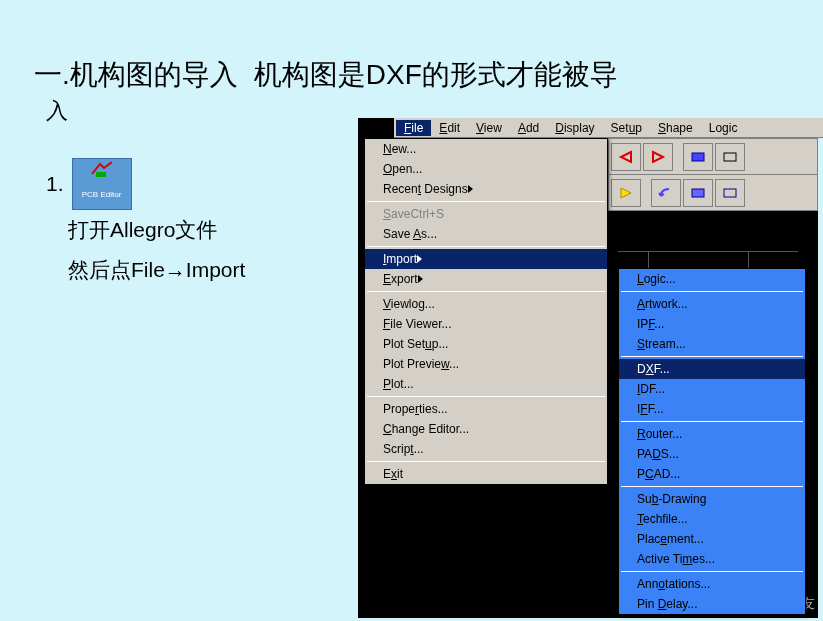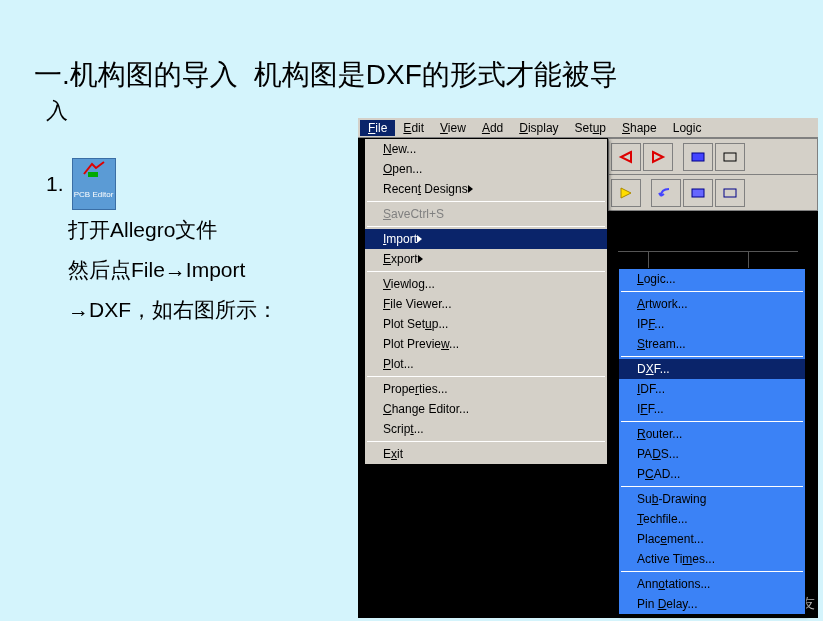--- a/index.html
+++ b/index.html
@@ -38,21 +38,21 @@
     position: absolute;
     top: 158px;
     left: 46px;
     width: 300px;
     font-size: 21px;
     line-height: 40px;
     color: #000;
   }
   .inst-line { display: flex; align-items: center; }
   .pcb-icon {
-    width: 44px;
+    width: 60px;
     height: 52px;
     background: #5b9bd5;
     display: inline-flex;
     flex-direction: column;
     align-items: center;
     justify-content: center;
     margin-left: 8px;
     border: 1px solid #3a6ea5;
   }
   .pcb-icon-glyph {
@@ -66,20 +66,21 @@
   }
   .screenshot {
     position: absolute;
     top: 118px;
     left: 358px;
     width: 460px;
     height: 500px;
     background: #000;
     font-family: "MS Sans Serif", Tahoma, sans-serif;
     font-size: 12px;
+    padding-left: 36px;
   }
   .menubar {
     background: #d4d0c8;
     height: 20px;
     display: flex;
     align-items: center;
     padding: 0 2px;
     border-bottom: 1px solid #808080;
     width: 460px;
   }
@@ -198,21 +199,20 @@
         <svg width="24" height="20" viewBox="0 0 24 20">
           <path d="M2 14 L10 4 L14 8 L22 2" stroke="#d00" stroke-width="2" fill="none"></path>
           <rect x="6" y="12" width="10" height="5" fill="#0a0"></rect>
         </svg>
       </span>
       <span class="pcb-icon-label">PCB Editor</span>
     </span>
   </div>
   <div style="padding-left:22px">打开Allegro文件</div>
   <div style="padding-left:22px">然后点File→Import</div>
-  <div style="padding-left:22px">→DXF，如右图所示：</div>
 </div>
 
 <div class="screenshot">
 
   <div class="menubar" id="menubar">
       <div class="menubar-item active"><u>F</u>ile</div>
       <div class="menubar-item"><u>E</u>dit</div>
       <div class="menubar-item"><u>V</u>iew</div>
       <div class="menubar-item"><u>A</u>dd</div>
       <div class="menubar-item"><u>D</u>isplay</div>
@@ -290,20 +290,23 @@
       </div>
       <div class="dd-item">
         <span>Recen<u>t</u> Designs</span>
         <span class="dd-arrow"></span>
       </div>
       <div class="dd-sep"></div>
       <div class="dd-item disabled">
         <span><u>S</u>ave</span>
         <span>Ctrl+S</span>
       </div>
+      <div class="dd-item">
+        <span>Save <u>A</u>s...</span>
+      </div>
       <div class="dd-sep"></div>
       <div class="dd-item highlight">
         <span><u>I</u>mport</span>
         <span class="dd-arrow"></span>
       </div>
       <div class="dd-item">
         <span><u>E</u>xport</span>
         <span class="dd-arrow"></span>
       </div>
       <div class="dd-sep"></div>

